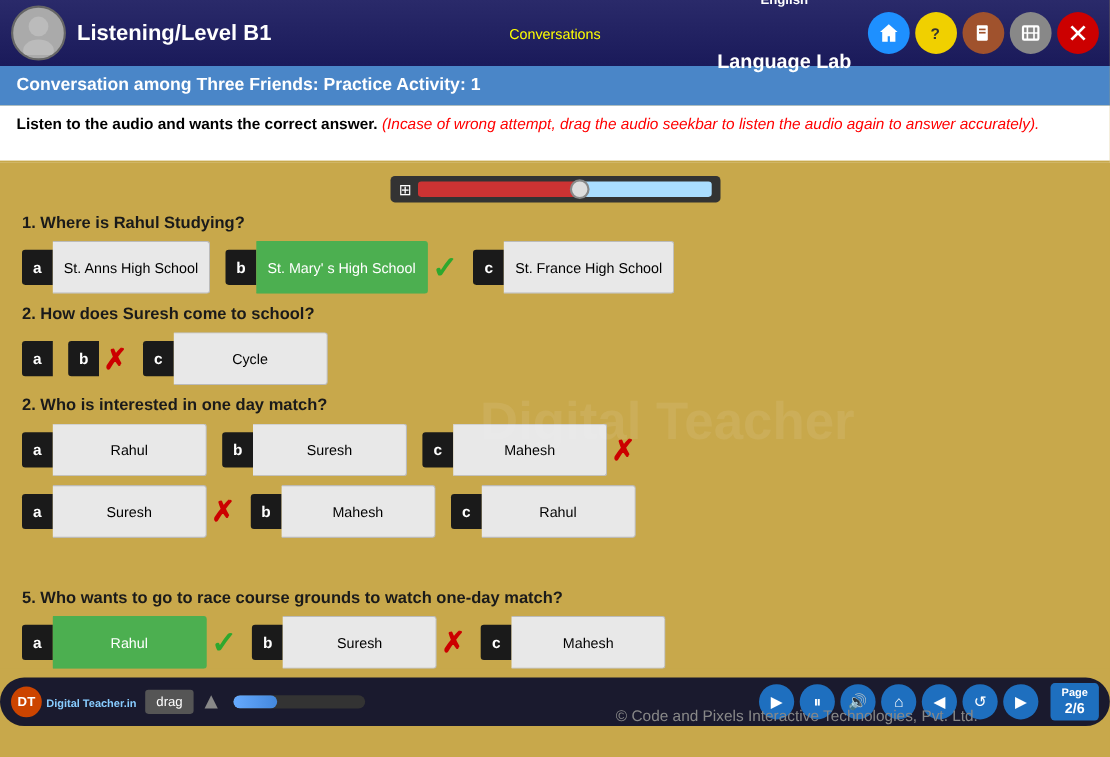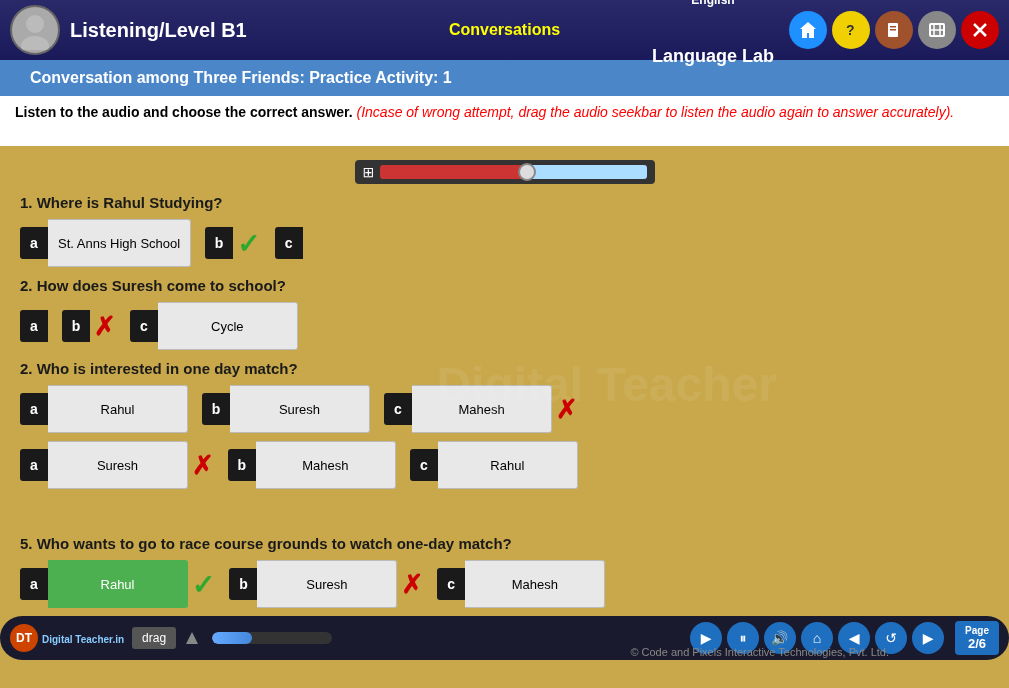--- a/index.html
+++ b/index.html
@@ -37,22 +37,22 @@
       color: white;
       font-size: 20px;
       font-weight: bold;
       flex: 1;
     }
     .header-center {
       position: absolute;
       left: 50%;
       transform: translateX(-50%);
       color: #ffff00;
-      font-size: 16px;
-      font-weight: bold;
+      font-size: 13px;
+      font-weight: normal;
     }
     .header-right {
       display: flex;
       align-items: center;
       gap: 5px;
     }
     .header-brand {
       color: #ffff00;
       font-size: 26px;
       font-weight: bold;
@@ -78,21 +78,21 @@
     .icon-btn.brown { background: #a0522d; color: white; }
     .icon-btn.gray { background: #888; color: white; }
     .icon-btn.red { background: #cc0000; color: white; }
 
     
     .subtitle-bar {
       background: #4a86c8;
       color: white;
       font-size: 16px;
       font-weight: bold;
-      padding: 6px 30px;
+      padding: 6px 15px;
       height: 36px;
       display: flex;
       align-items: center;
     }
 
     
     .instruction-bar {
       background: white;
       padding: 8px 15px;
       font-size: 14px;
@@ -291,21 +291,21 @@
       font-weight: bold;
       padding: 4px 10px;
       border-radius: 4px;
       text-align: center;
       margin-left: 6px;
     }
     .footer-copyright {
       position: absolute;
       right: 120px;
       bottom: 2px;
-      font-size: 11px;
+      font-size: 14px;
       color: #888;
     }
     .watermark {
       position: absolute;
       top: 50%;
       left: 50%;
       transform: translate(-20%, -50%);
       font-size: 48px;
       color: rgba(255,255,255,0.08);
       font-weight: bold;
@@ -361,21 +361,21 @@
         </svg>
     </button>
   </div>
 </div>
 
 <div class="subtitle-bar">
   <span>Conversation among Three Friends: Practice Activity: 1</span>
 </div>
 
 <div class="instruction-bar">
-  <strong>Listen to the audio and choose the correct answer.</strong>
+  <strong>Listen to the audio and wants the correct answer.</strong>
   <em>(Incase of wrong attempt, drag the audio seekbar to listen the audio again to answer accurately).</em>
 </div>
 
 <div class="main-content" style="position:relative;">
   <div class="watermark">Digital Teacher</div>
 
   <div class="audio-seekbar-container">
     <div class="seekbar-wrapper">
       <span class="seekbar-icon">⊞</span>
       <div class="seekbar-track">
@@ -387,24 +387,26 @@
   <div id="questions-container">
       <div style="margin-bottom: 6px;">
         <div class="question">1. Where is Rahul Studying?</div>
         <div class="answer-row">
           <div class="answer-option" style="display: flex; align-items: center;">
             <div class="option-letter">a</div>
             <div class="option-text">St. Anns High School</div>
           </div>
           <div class="answer-option" style="display: flex; align-items: center;">
             <div class="option-letter">b</div>
+            <div class="option-text correct">St. Mary' s High School</div>
             <span class="check-icon" style="margin-left: 4px;">✓</span>
           </div>
           <div class="answer-option" style="display: flex; align-items: center;">
             <div class="option-letter">c</div>
+            <div class="option-text">St. France High School</div>
           </div>
         </div>
       </div>
       <div style="margin-bottom: 6px;">
         <div class="question">2. How does Suresh come to school?</div>
         <div class="answer-row">
           <div class="answer-option" style="display: flex; align-items: center;">
             <div class="option-letter">a</div>
           </div>
           <div class="answer-option" style="display: flex; align-items: center;">

